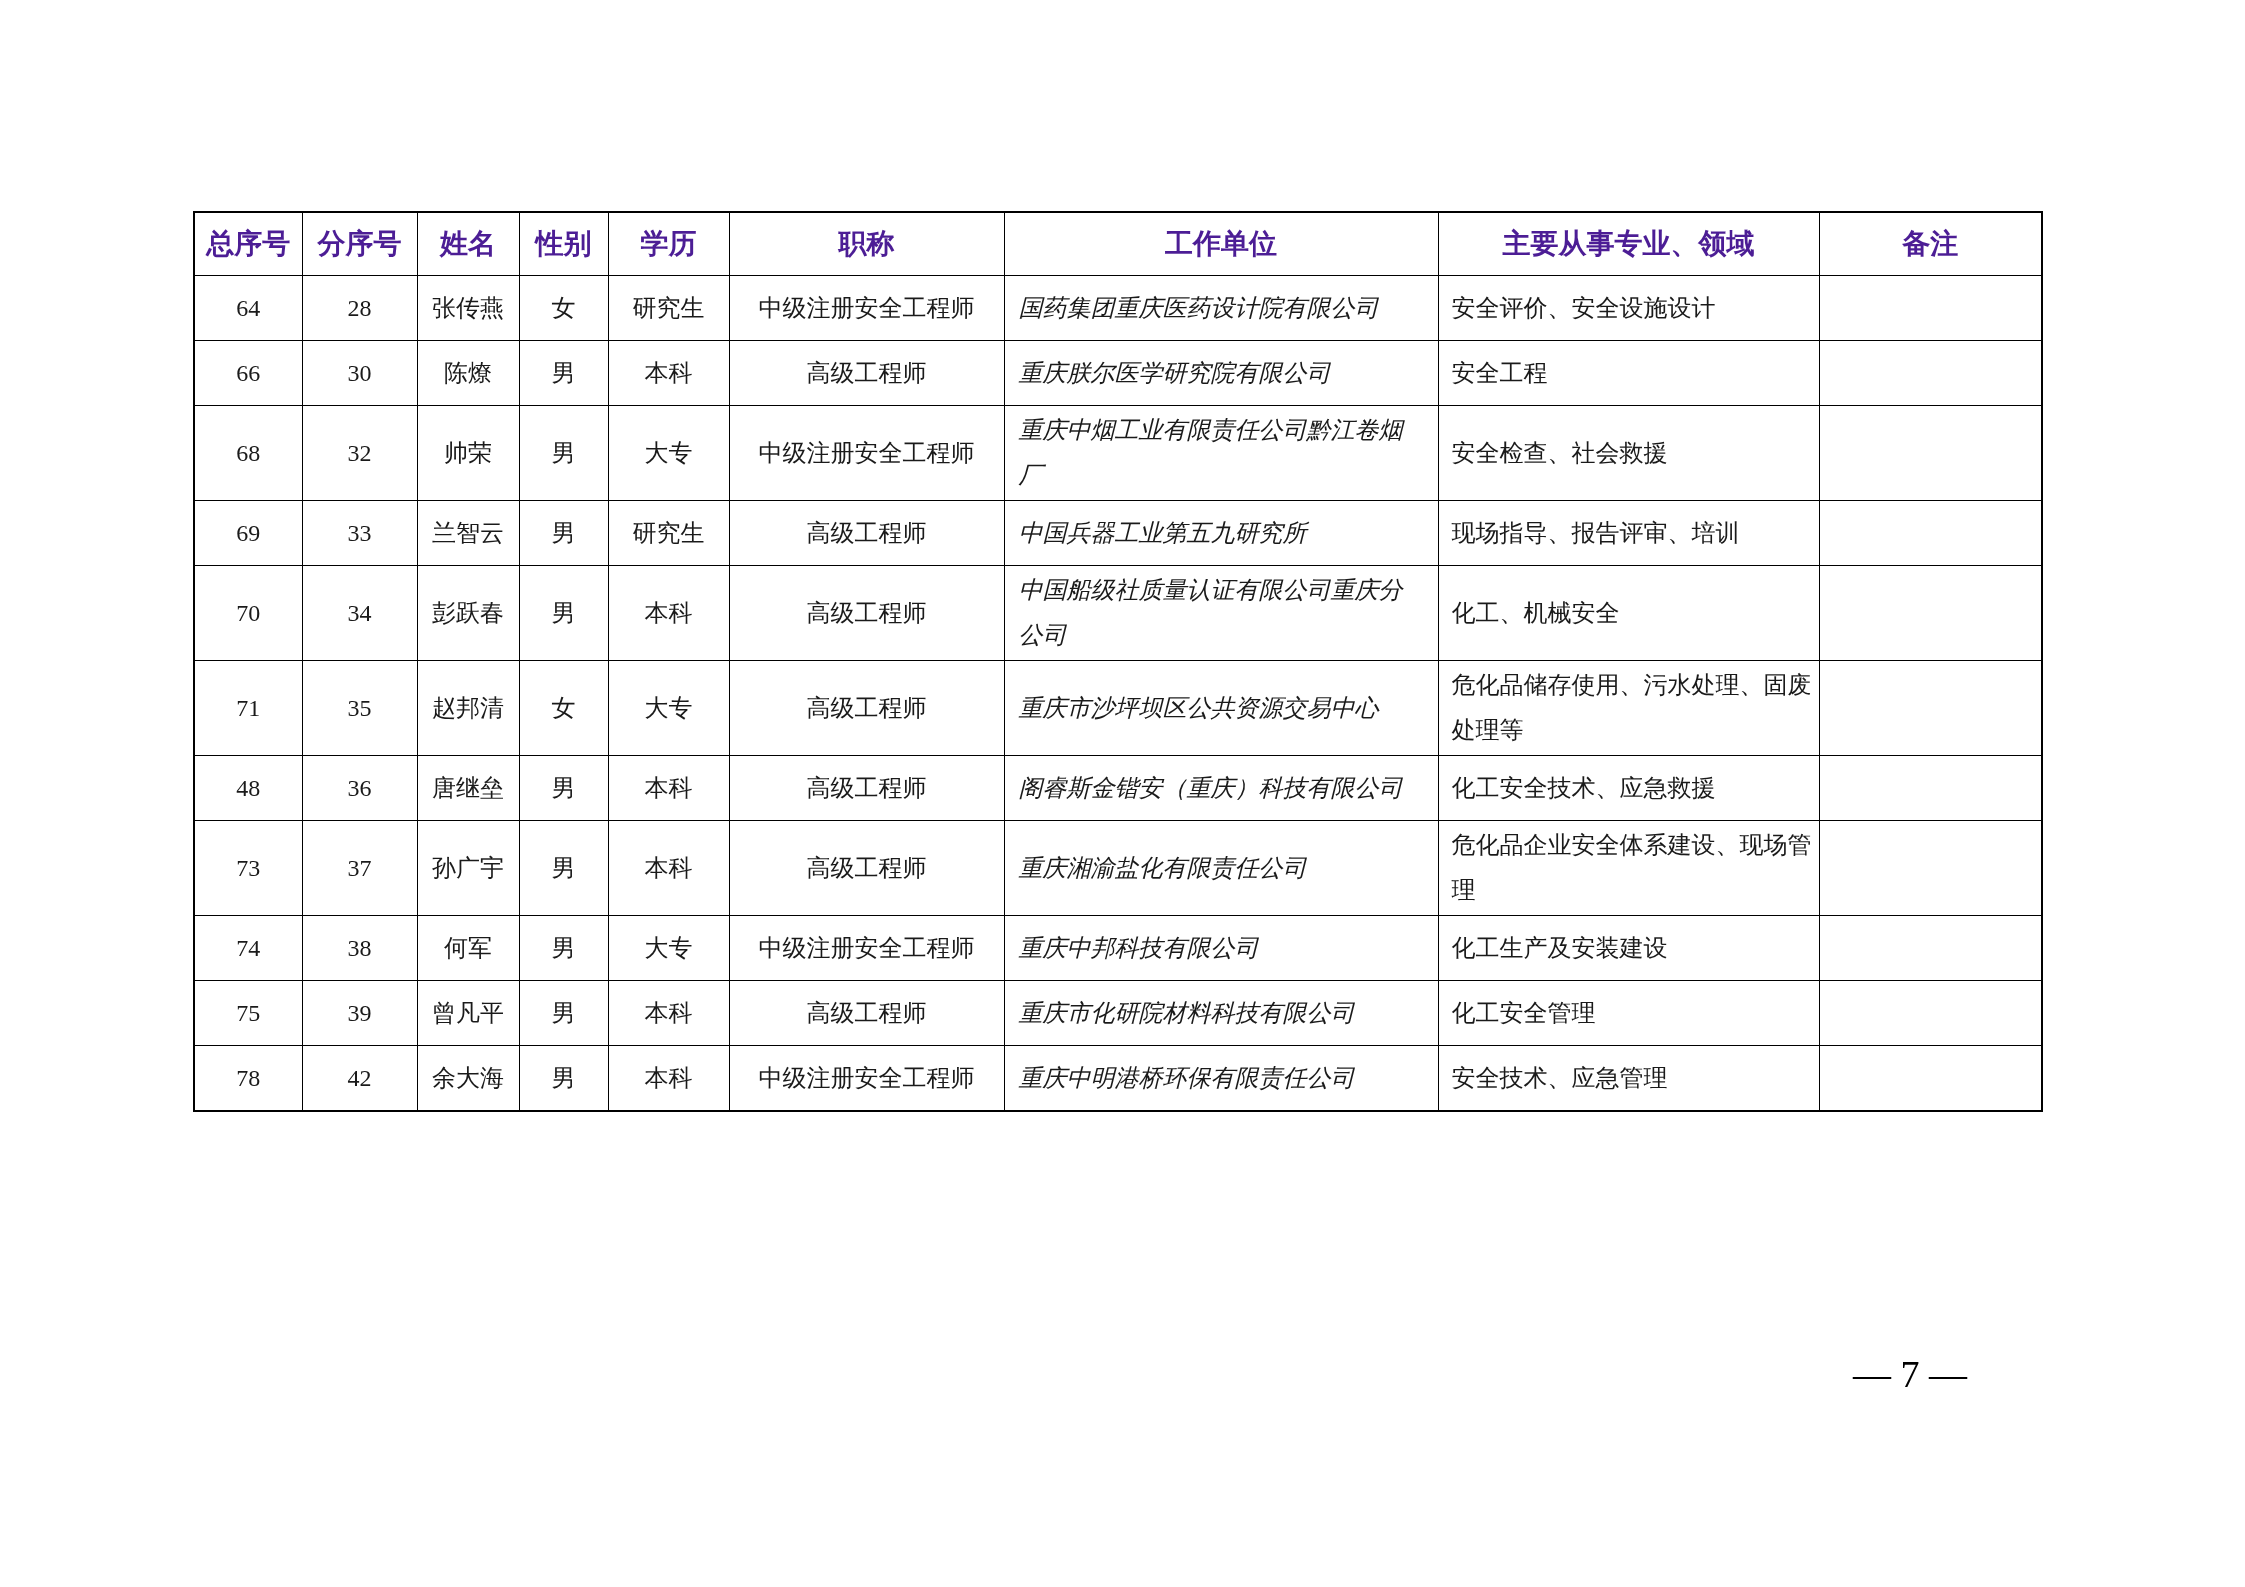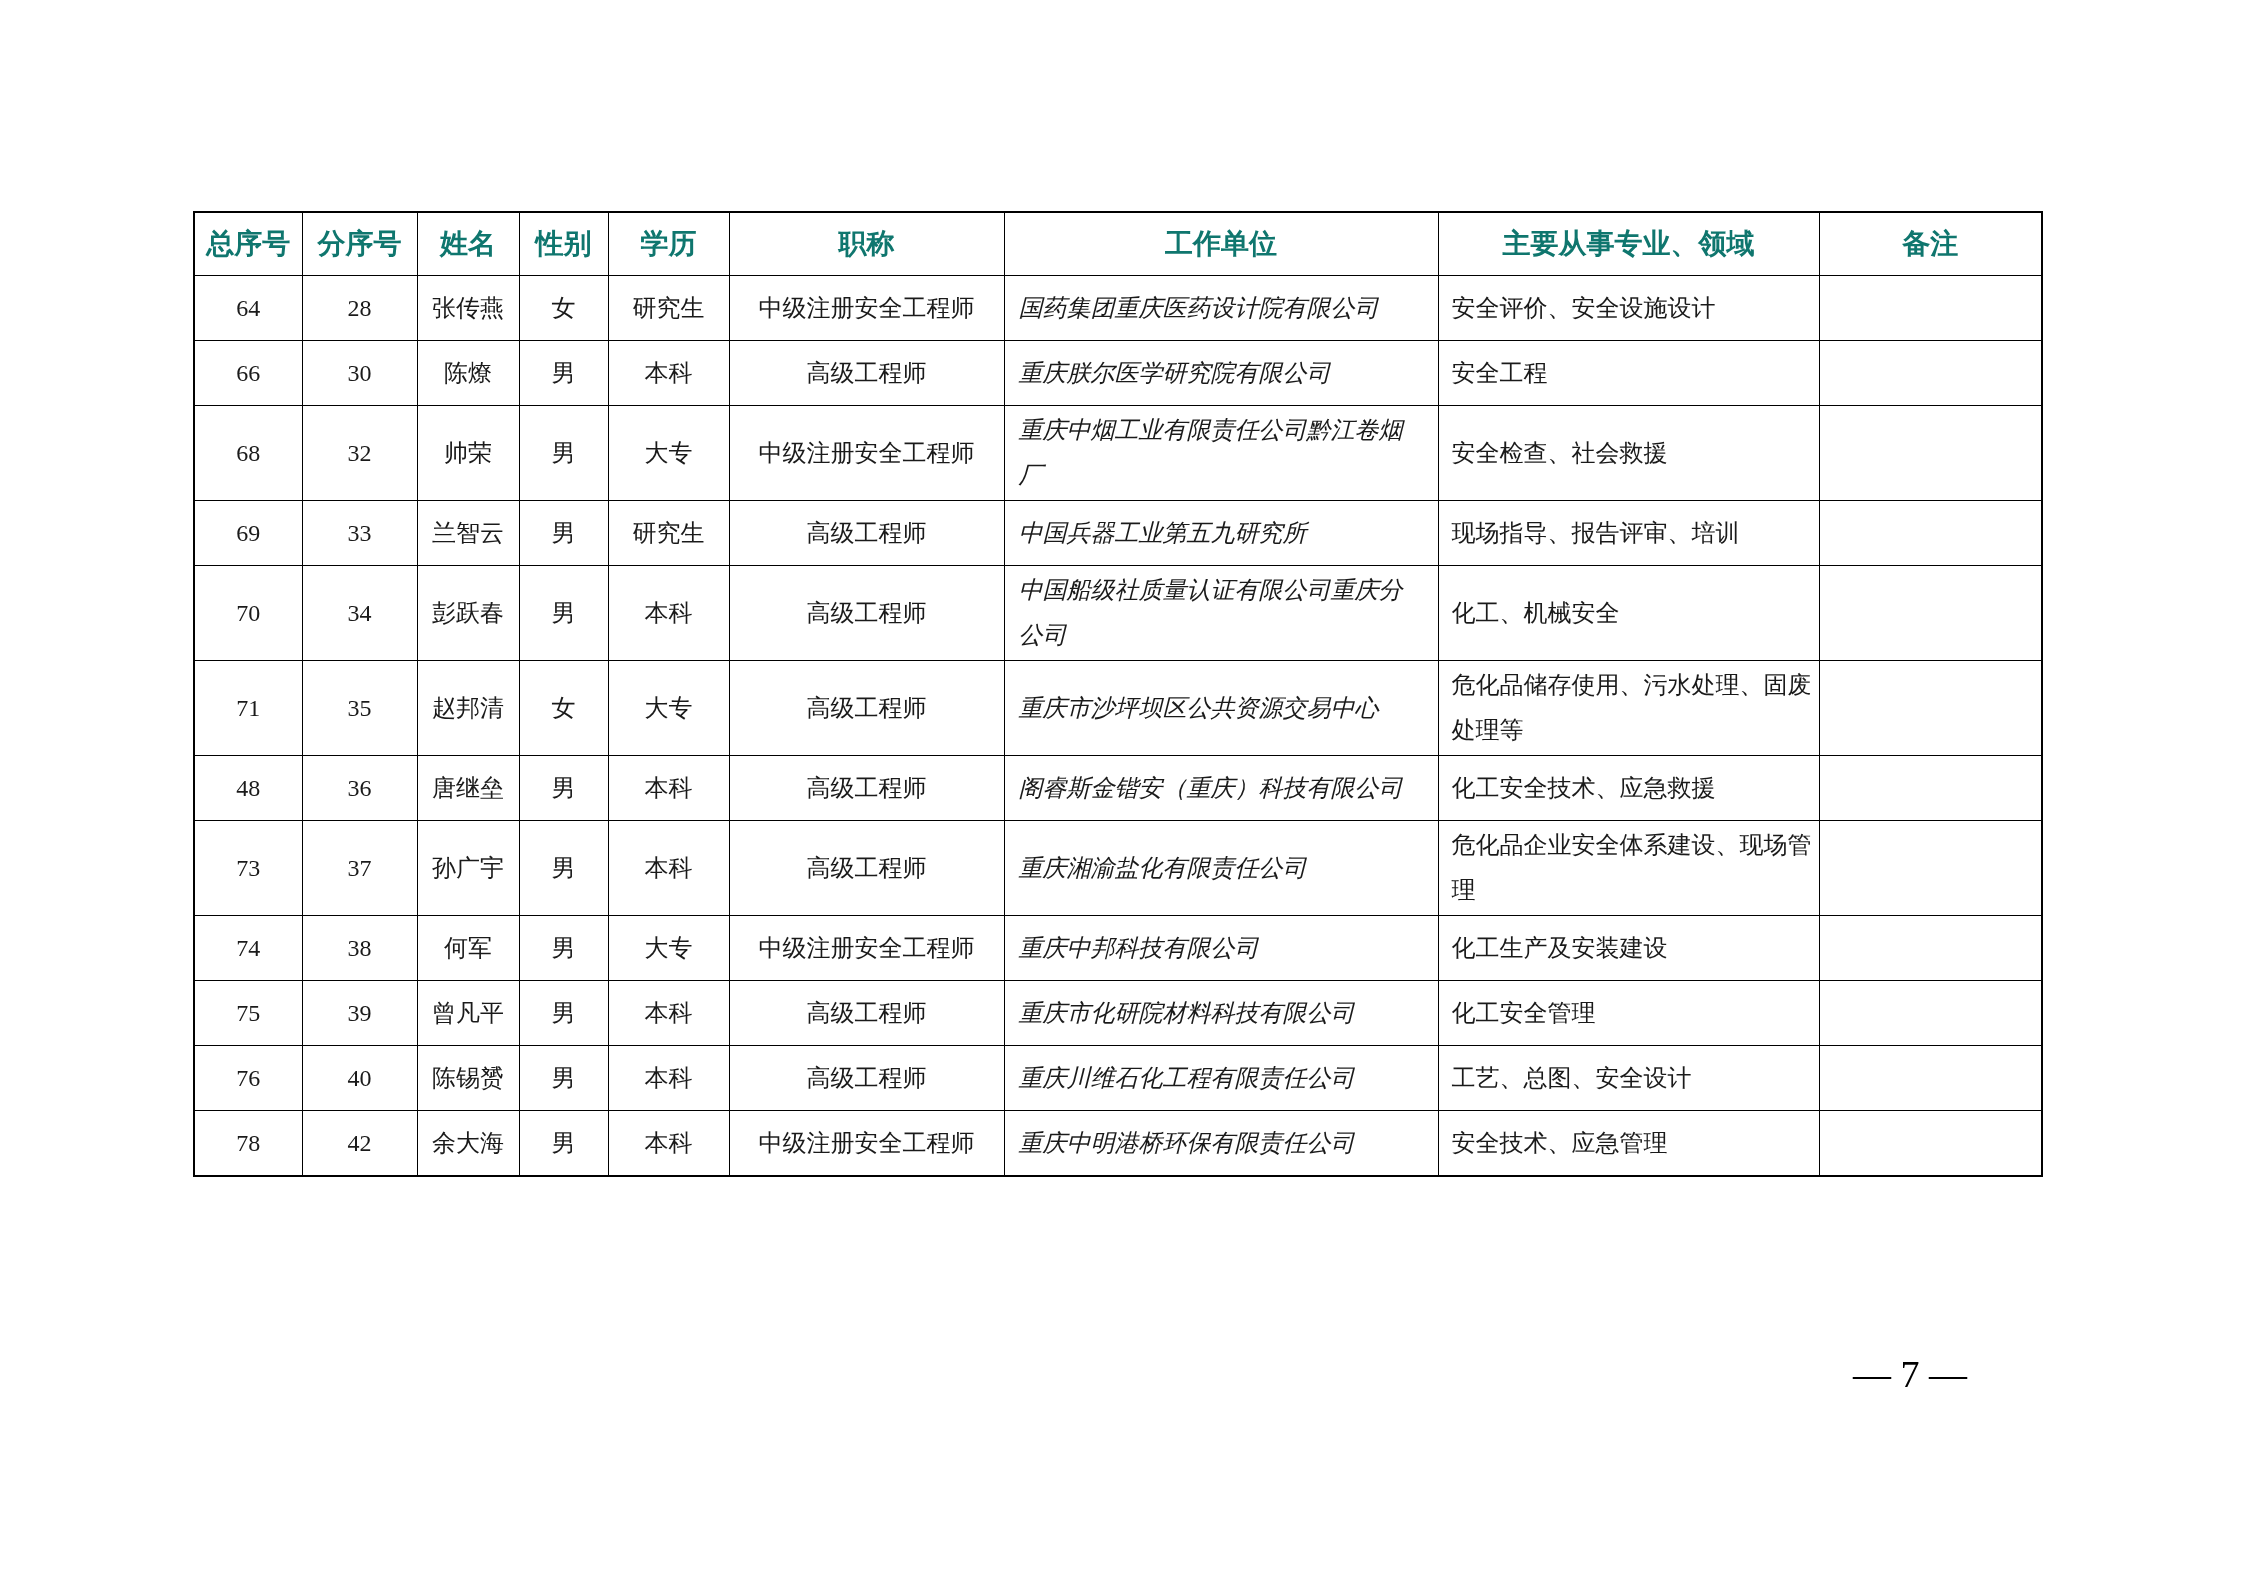--- a/index.html
+++ b/index.html
@@ -48,21 +48,21 @@
     line-height: 45px;
     padding: 2px 6px;
     overflow: hidden;
   }
   th {
     font-size: 28px;
     font-weight: bold;
     height: 62px;
     padding: 0 2px;
     line-height: 34px;
-    color: #0f766e;
+    color: #4c1d95;
   }
   td { height: 60px; }
   td.c-org {
     text-align: left;
     padding: 2px 16px 2px 14px;
     font-style: italic;
   }
   td.c-field {
     text-align: left;
     padding: 2px 5px 2px 13px;
@@ -213,31 +213,20 @@
           <td class="c-sub">39</td>
           <td class="c-name">曾凡平</td>
           <td class="c-gender">男</td>
           <td class="c-edu">本科</td>
           <td class="c-title">高级工程师</td>
           <td class="c-org">重庆市化研院材料科技有限公司</td>
           <td class="c-field">化工安全管理</td>
           <td class="c-note"></td>
         </tr>
         <tr>
-          <td class="c-no">76</td>
-          <td class="c-sub">40</td>
-          <td class="c-name">陈锡赟</td>
-          <td class="c-gender">男</td>
-          <td class="c-edu">本科</td>
-          <td class="c-title">高级工程师</td>
-          <td class="c-org">重庆川维石化工程有限责任公司</td>
-          <td class="c-field">工艺、总图、安全设计</td>
-          <td class="c-note"></td>
-        </tr>
-        <tr>
           <td class="c-no">78</td>
           <td class="c-sub">42</td>
           <td class="c-name">余大海</td>
           <td class="c-gender">男</td>
           <td class="c-edu">本科</td>
           <td class="c-title">中级注册安全工程师</td>
           <td class="c-org">重庆中明港桥环保有限责任公司</td>
           <td class="c-field">安全技术、应急管理</td>
           <td class="c-note"></td>
         </tr>

